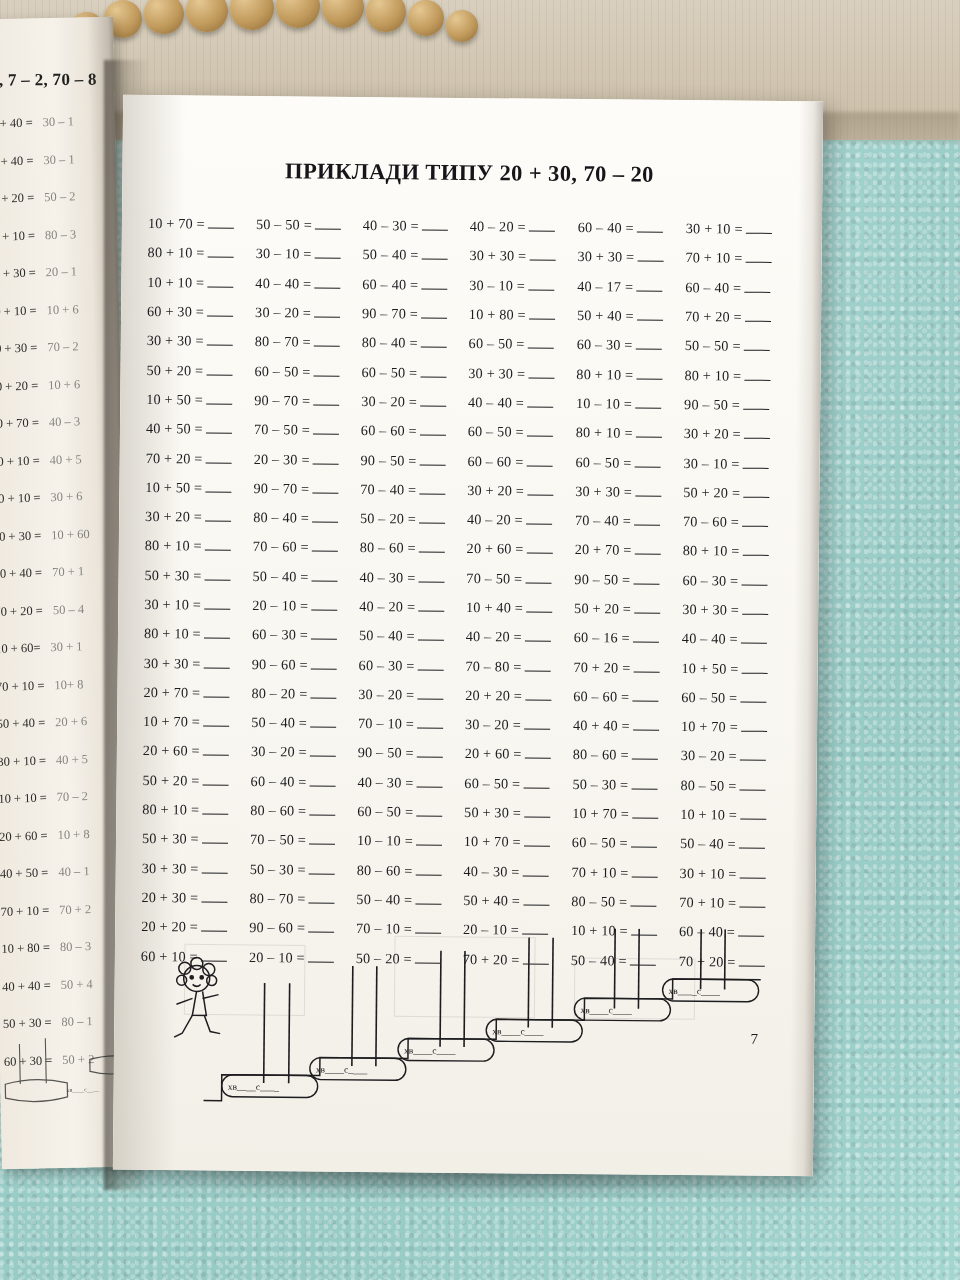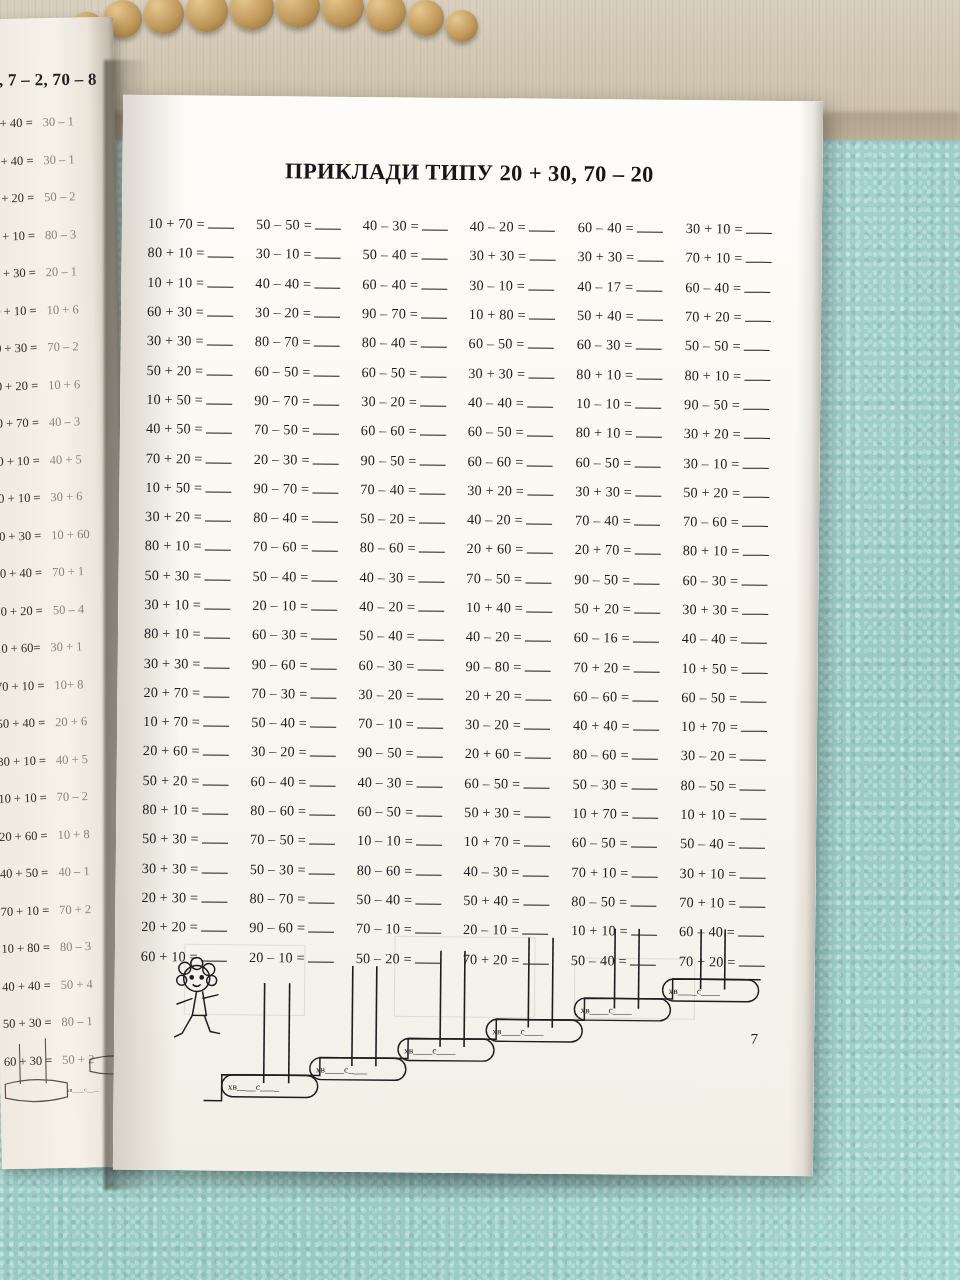--- a/index.html
+++ b/index.html
@@ -458,27 +458,27 @@
               <td><span>60 – 30 =</span><span class="blank"></span></td>
               <td><span>50 – 40 =</span><span class="blank"></span></td>
               <td><span>40 – 20 =</span><span class="blank"></span></td>
               <td><span>60 – 16 =</span><span class="blank"></span></td>
               <td><span>40 – 40 =</span><span class="blank"></span></td>
             </tr>
             <tr>
               <td><span>30 + 30 =</span><span class="blank"></span></td>
               <td><span>90 – 60 =</span><span class="blank"></span></td>
               <td><span>60 – 30 =</span><span class="blank"></span></td>
-              <td><span>90 – 80 =</span><span class="blank"></span></td>
+              <td><span>70 – 80 =</span><span class="blank"></span></td>
               <td><span>70 + 20 =</span><span class="blank"></span></td>
               <td><span>10 + 50 =</span><span class="blank"></span></td>
             </tr>
             <tr>
               <td><span>20 + 70 =</span><span class="blank"></span></td>
-              <td><span>70 – 30 =</span><span class="blank"></span></td>
+              <td><span>80 – 20 =</span><span class="blank"></span></td>
               <td><span>30 – 20 =</span><span class="blank"></span></td>
               <td><span>20 + 20 =</span><span class="blank"></span></td>
               <td><span>60 – 60 =</span><span class="blank"></span></td>
               <td><span>60 – 50 =</span><span class="blank"></span></td>
             </tr>
             <tr>
               <td><span>10 + 70 =</span><span class="blank"></span></td>
               <td><span>50 – 40 =</span><span class="blank"></span></td>
               <td><span>70 – 10 =</span><span class="blank"></span></td>
               <td><span>30 – 20 =</span><span class="blank"></span></td>

